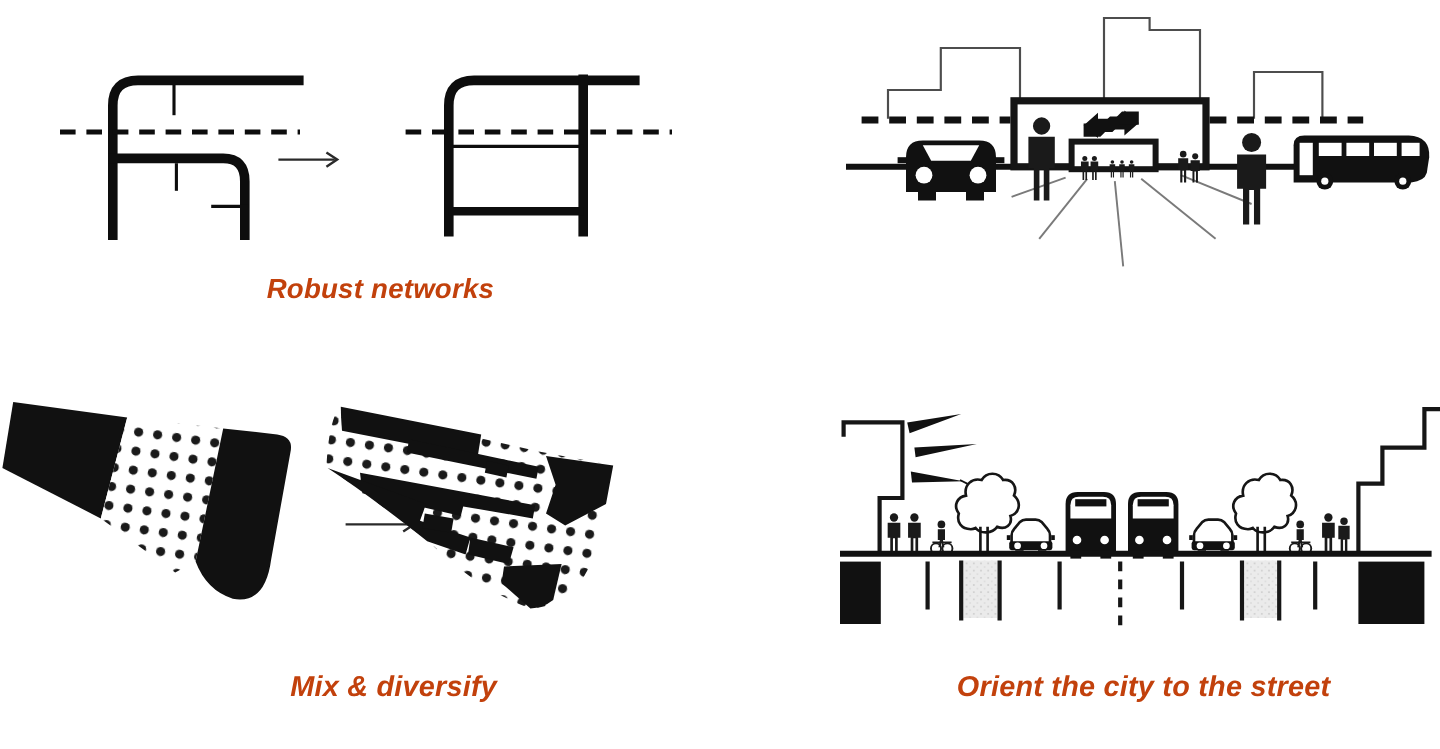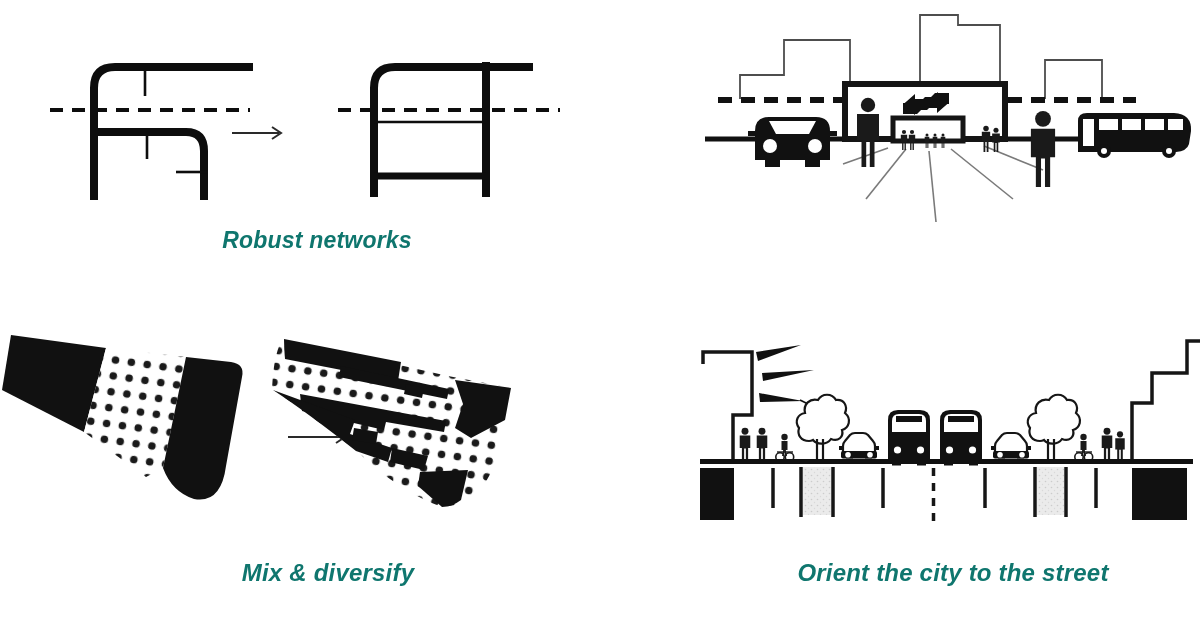--- a/index.html
+++ b/index.html
@@ -9,21 +9,21 @@
     background:#ffffff;
     overflow:hidden;
     font-family:"Liberation Sans", sans-serif;
   }
   .canvas svg{position:absolute;left:0;top:0;}
   .caption{
     position:absolute;
     text-align:center;
     font-style:italic;
     font-weight:600;
-    color:#0f766e;
+    color:#c2410c;
     letter-spacing:0.2px;
     white-space:nowrap;
   }
   .cap-robust{left:167px;top:227px;width:300px;font-size:23px;}
   .cap-mass{left:798px;top:223px;width:300px;font-size:23px;}
   .cap-mix{left:178px;top:559px;width:300px;font-size:24px;}
   .cap-orient{left:773px;top:559px;width:360px;font-size:24px;}
 </style>
 </head>
 <body>

